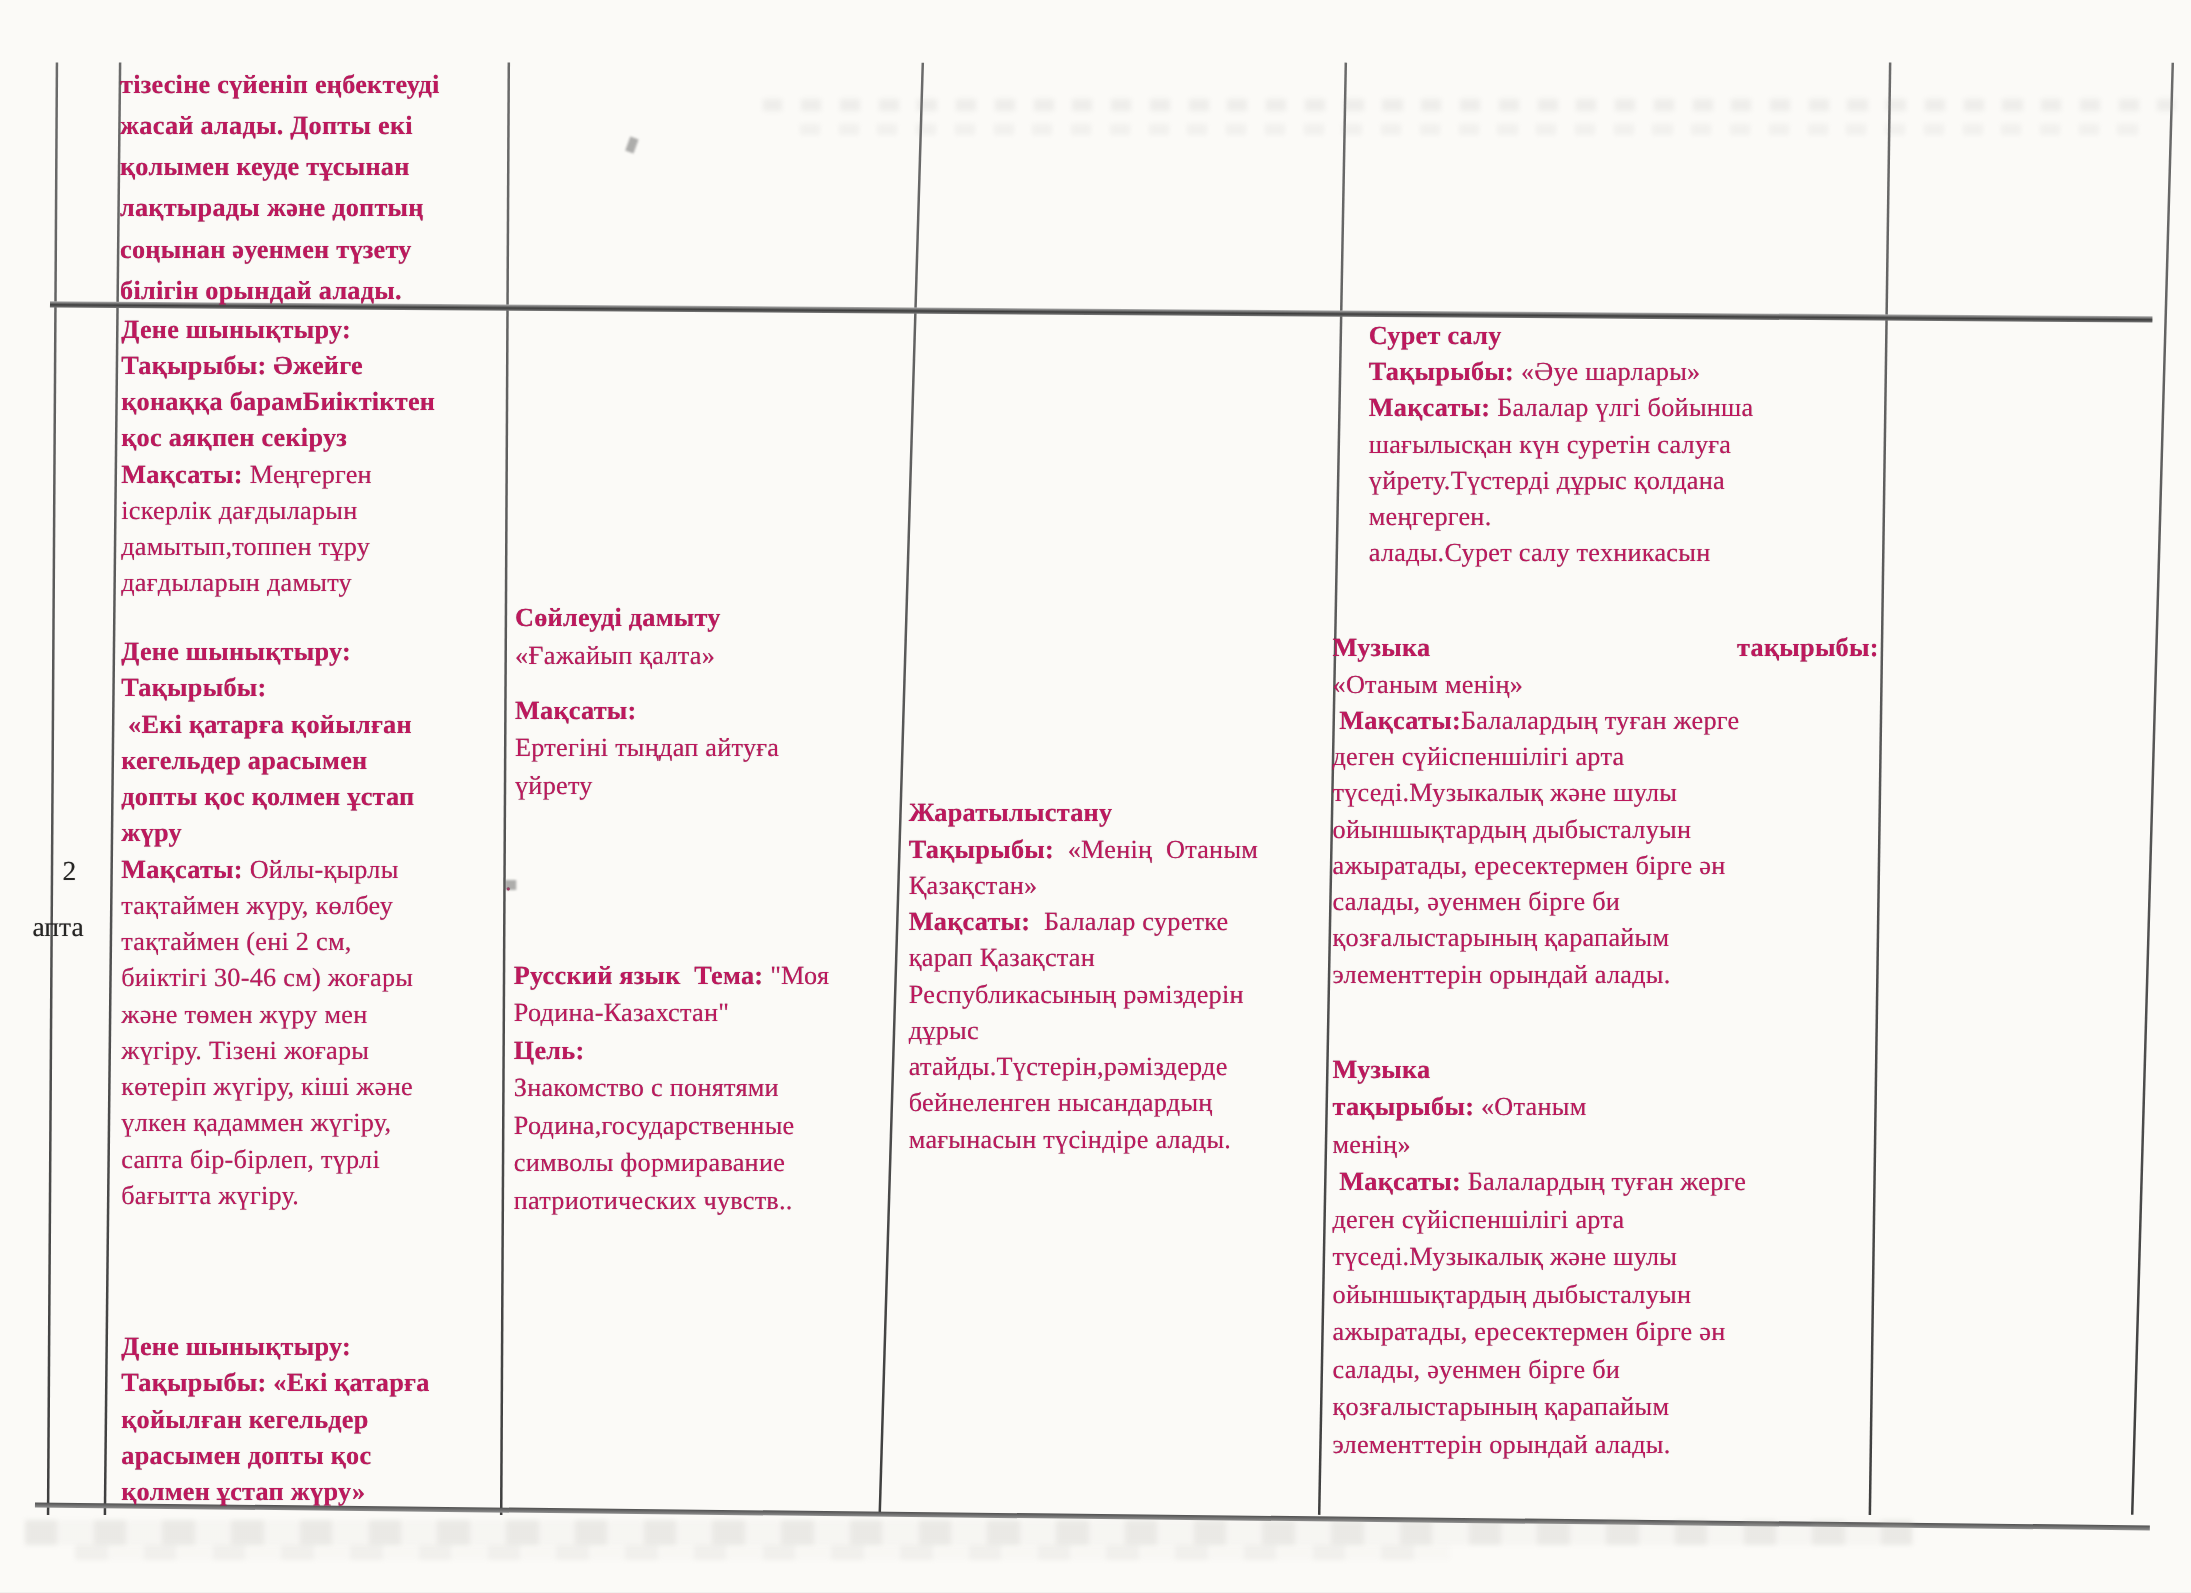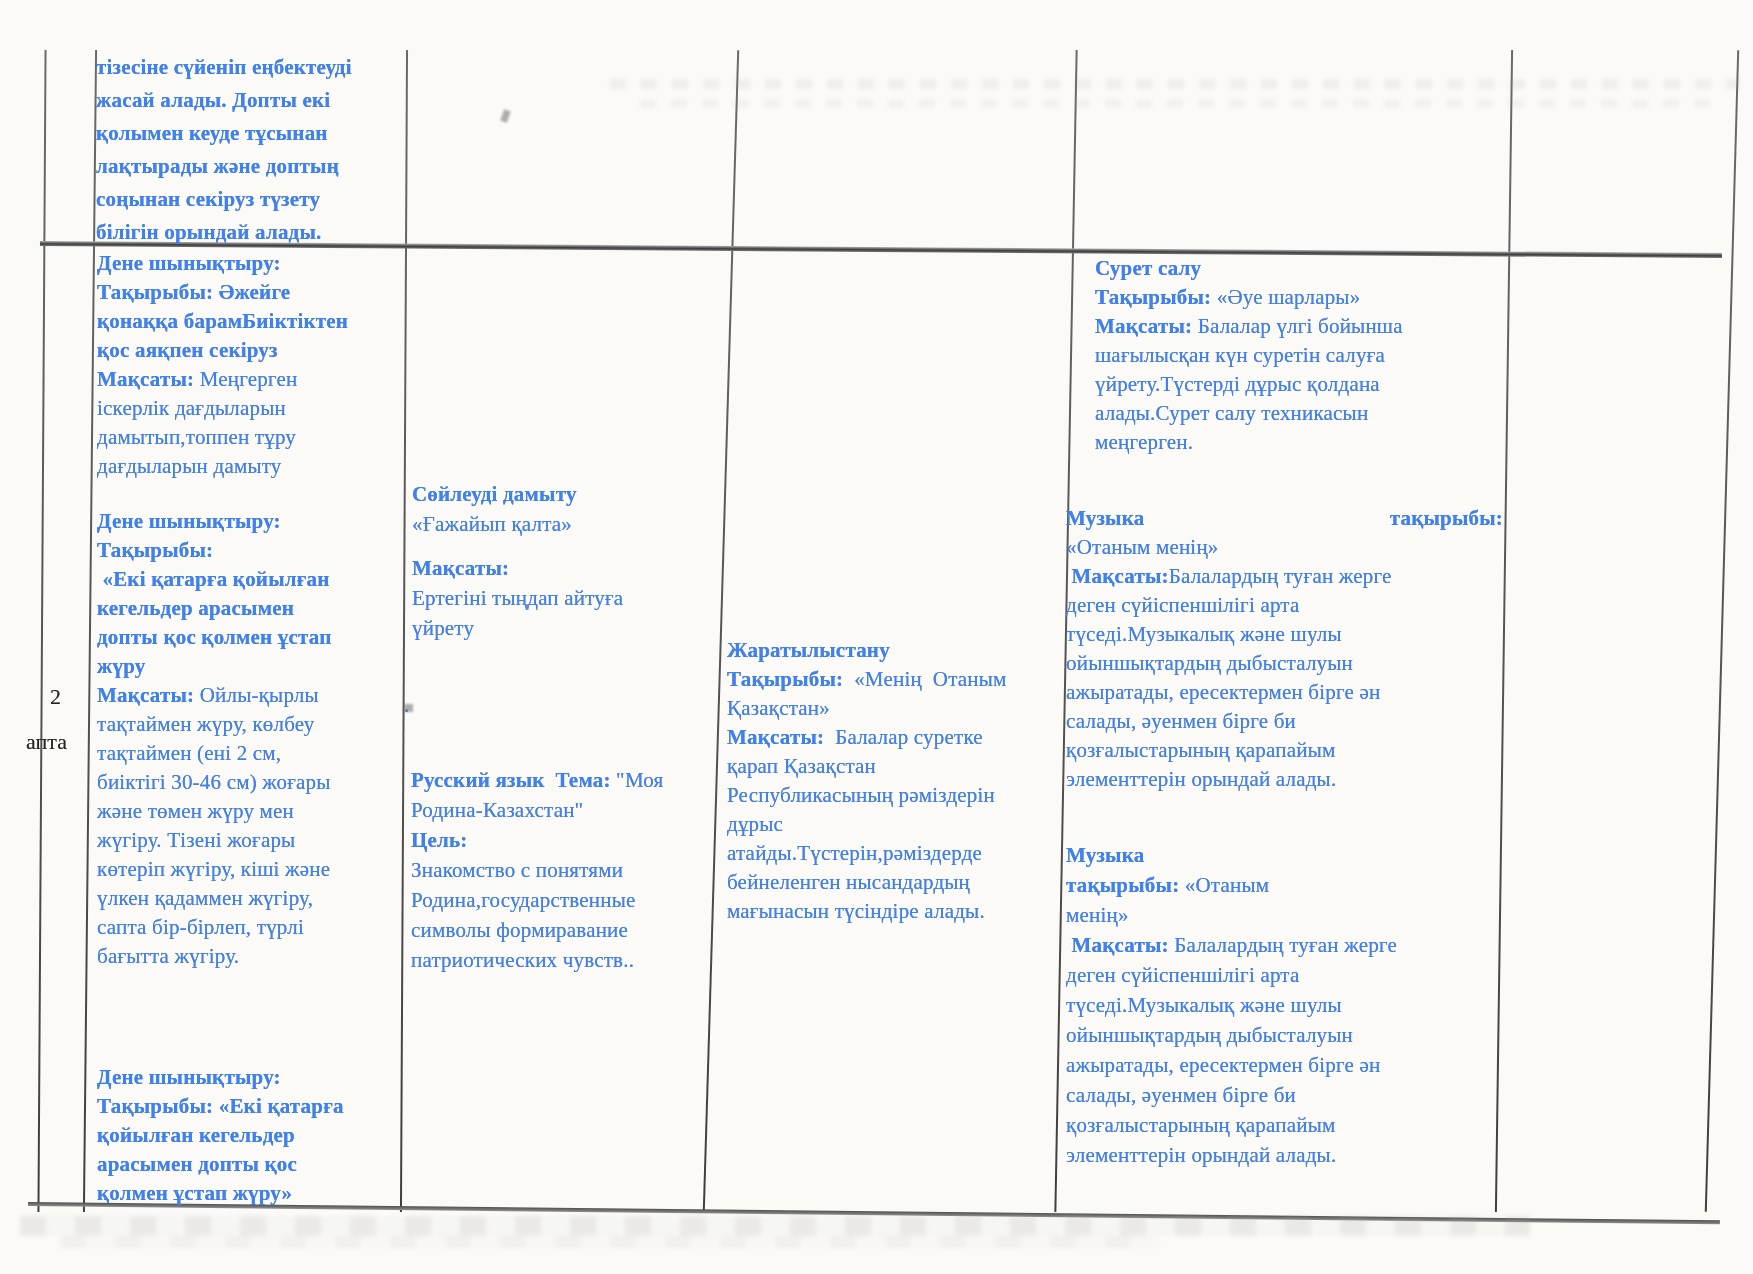--- a/index.html
+++ b/index.html
@@ -6,21 +6,21 @@
   html,body{margin:0;padding:0;background:#e9e9e7;}
   #page{
     position:relative;
     width:1753px;height:1274px;
     background:#fbfaf7;
     overflow:hidden;
     font-family:"Liberation Serif", serif;
   }
   .cell{
     position:absolute;
-    color:#3b82f6;
+    color:#be185d;
     font-size:21px;
     letter-spacing:.2px;
     text-shadow:0 0 .6px rgba(35,35,35,.55);
   }
   .ln{white-space:pre;height:var(--lh,29px);line-height:var(--lh,29px);}
   .ln.split{display:flex;justify-content:space-between;}
   .ln.right{text-align:left;}
   .sb{font-weight:700;}
   .sr{font-weight:400;}
   .vline{
@@ -63,21 +63,21 @@
   <div class="hline" id="h-bottom" style="left:28px;top:1202px;width:1692px;height:4px;transform:rotate(.62deg);"></div>
 
   <div class="weeklabel" style="left:50px;top:684px;">2</div>
   <div class="weeklabel" style="left:26px;top:729px;">апта</div>
 
   <div class="cell" style="left:96px;top:51px;width:306px;--lh:33px;">
       <div class="ln"><span class="sb">тізесіне сүйеніп еңбектеуді</span><span class="sr"></span></div>
       <div class="ln"><span class="sb">жасай алады. Допты екі</span><span class="sr"></span></div>
       <div class="ln"><span class="sb">қолымен кеуде тұсынан</span><span class="sr"></span></div>
       <div class="ln"><span class="sb">лақтырады және доптың</span><span class="sr"></span></div>
-      <div class="ln"><span class="sb">соңынан секіруз түзету</span><span class="sr"></span></div>
+      <div class="ln"><span class="sb">соңынан әуенмен түзету</span><span class="sr"></span></div>
       <div class="ln"><span class="sb">білігін орындай алады.</span><span class="sr"></span></div>
     </div>
 
   <div class="cell" style="left:97px;top:249px;width:308px;--lh:29px;">
       <div class="ln"><span class="sb">Дене шынықтыру:</span><span class="sr"></span></div>
       <div class="ln"><span class="sb">Тақырыбы: Әжейге</span><span class="sr"></span></div>
       <div class="ln"><span class="sb">қонаққа барамБиіктіктен</span><span class="sr"></span></div>
       <div class="ln"><span class="sb">қос аяқпен секіруз</span><span class="sr"></span></div>
       <div class="ln"><span class="sb">Мақсаты:</span><span class="sr"> Меңгерген</span></div>
       <div class="ln"><span class="sb"></span><span class="sr">іскерлік дағдыларын</span></div>
@@ -144,22 +144,22 @@
       <div class="ln"><span class="sb"></span><span class="sr">бейнеленген нысандардың</span></div>
       <div class="ln"><span class="sb"></span><span class="sr">мағынасын түсіндіре алады.</span></div>
     </div>
 
   <div class="cell" style="left:1066px;top:254px;width:436px;margin-left:29px;--lh:29px;">
       <div class="ln"><span class="sb">Сурет салу</span><span class="sr"></span></div>
       <div class="ln"><span class="sb">Тақырыбы:</span><span class="sr"> «Әуе шарлары»</span></div>
       <div class="ln"><span class="sb">Мақсаты:</span><span class="sr"> Балалар үлгі бойынша</span></div>
       <div class="ln"><span class="sb"></span><span class="sr">шағылысқан күн суретін салуға</span></div>
       <div class="ln"><span class="sb"></span><span class="sr">үйрету.Түстерді дұрыс қолдана</span></div>
+      <div class="ln"><span class="sb"></span><span class="sr">меңгерген.</span></div>
       <div class="ln"><span class="sb"></span><span class="sr">алады.Сурет салу техникасын</span></div>
-      <div class="ln"><span class="sb"></span><span class="sr">меңгерген.</span></div>
     </div>
   <div class="cell" style="left:1066px;top:504px;width:437px;--lh:29px;">
       <div class="ln split"><span class="sb">Музыка</span><span class="sb">тақырыбы:</span></div>
       <div class="ln"><span class="sb"></span><span class="sr">«Отаным менің»</span></div>
       <div class="ln"><span class="sb"> Мақсаты:</span><span class="sr">Балалардың туған жерге</span></div>
       <div class="ln"><span class="sb"></span><span class="sr">деген сүйіспеншілігі арта</span></div>
       <div class="ln"><span class="sb"></span><span class="sr">түседі.Музыкалық және шулы</span></div>
       <div class="ln"><span class="sb"></span><span class="sr">ойыншықтардың дыбысталуын</span></div>
       <div class="ln"><span class="sb"></span><span class="sr">ажыратады, ересектермен бірге ән</span></div>
       <div class="ln"><span class="sb"></span><span class="sr">салады, әуенмен бірге би</span></div>

